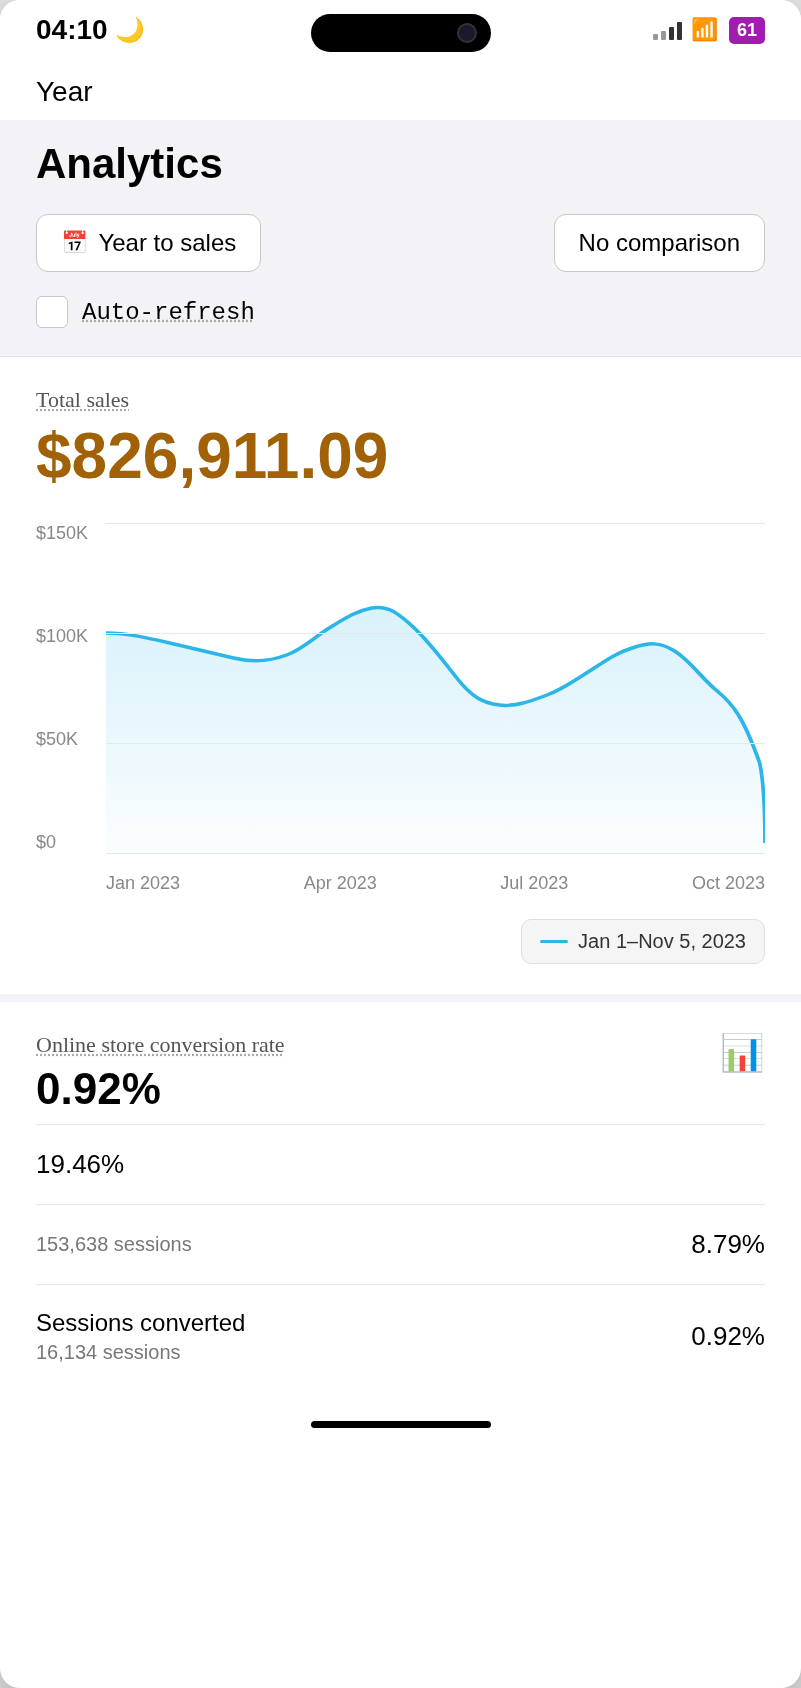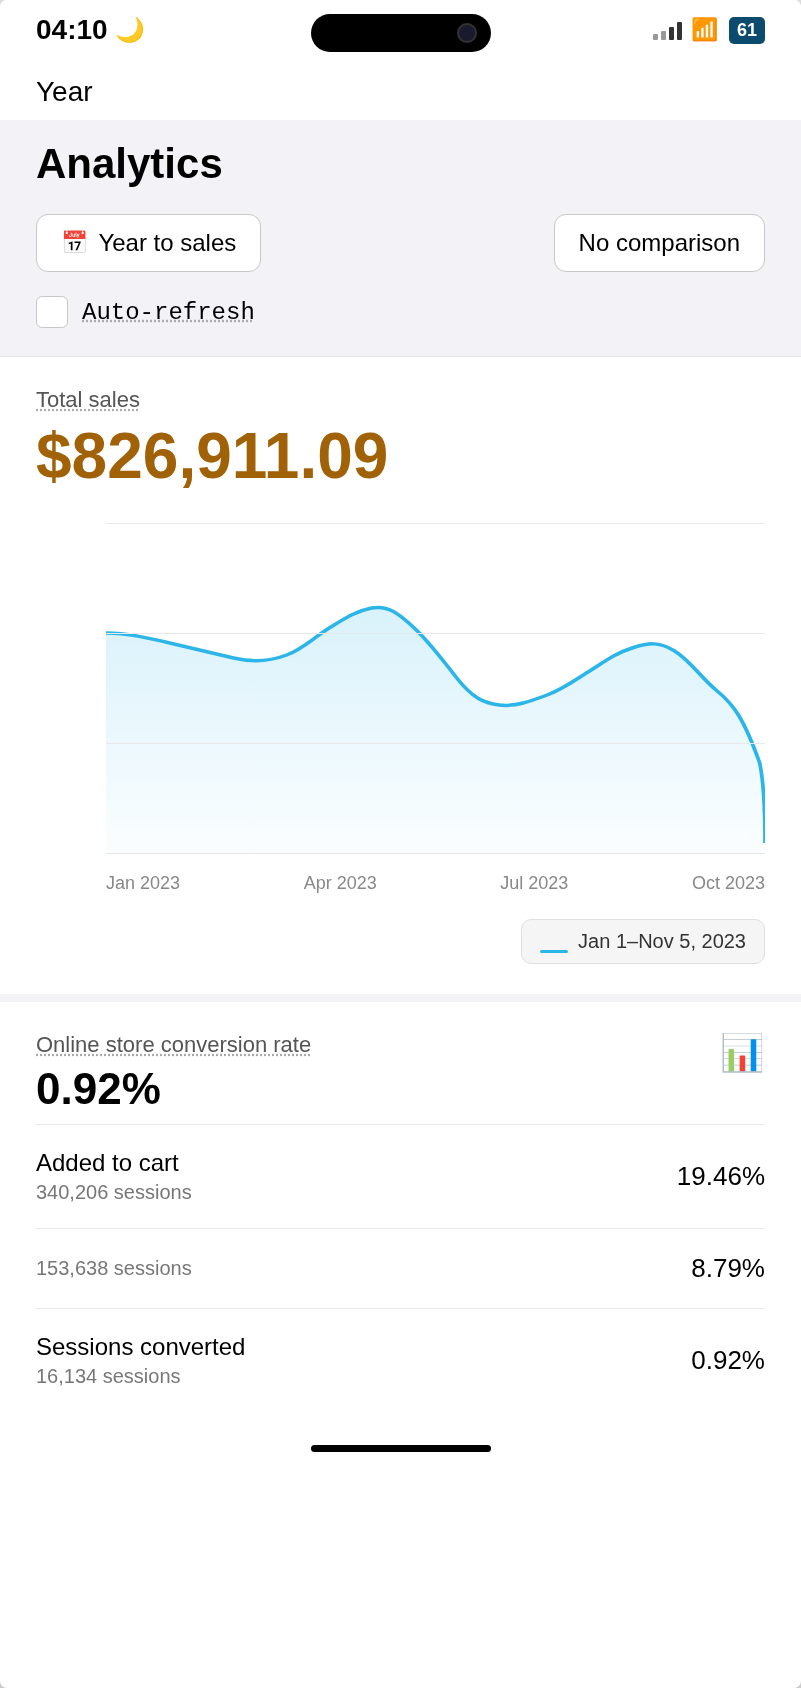--- a/index.html
+++ b/index.html
@@ -11,21 +11,21 @@
       justify-content: center;
       align-items: flex-start;
       min-height: 100vh;
       font-family: -apple-system, BlinkMacSystemFont, 'Helvetica Neue', Arial, sans-serif;
     }
 
     .phone-frame {
       width: 801px;
       min-height: 1688px;
       background: #fff;
-      border-radius: 7px;
+      border-radius: 20px;
       overflow: hidden;
       position: relative;
       box-shadow: 0 20px 60px rgba(0,0,0,0.3);
     }
 
     
     .status-bar {
       height: 60px;
       background: #fff;
       display: flex;
@@ -71,21 +71,21 @@
     .signal-bar:nth-child(2) { height: 9px; }
     .signal-bar:nth-child(3) { height: 13px; background: #333; }
     .signal-bar:nth-child(4) { height: 18px; background: #333; }
 
     .wifi-icon {
       font-size: 22px;
       color: #333;
     }
 
     .battery-badge {
-      background: #0c4a6e;
+      background: #a21caf;
       color: #fff;
       font-size: 18px;
       font-weight: 700;
       padding: 3px 8px;
       border-radius: 5px;
       display: flex;
       align-items: center;
       gap: 3px;
     }
 
@@ -210,20 +210,21 @@
       border-top: 1px solid #e5e5e5;
     }
 
     .metric-label {
       font-size: 22px;
       color: #555;
       margin-bottom: 6px;
       text-decoration: underline;
       text-decoration-style: dotted;
       text-decoration-color: #aaa;
+      font-family: Liberation Serif, serif;
     }
 
     .metric-value {
       font-size: 64px;
       font-weight: 700;
       color: #a16207;
       margin-bottom: 30px;
     }
 
     
@@ -285,21 +286,21 @@
 
     
     .chart-legend {
       display: flex;
       justify-content: flex-end;
       margin-top: 16px;
     }
 
     .legend-item {
       display: flex;
-      align-items: flex-end;
+      align-items: center;
       gap: 10px;
       background: #f5f5f5;
       border: 1px solid #e0e0e0;
       border-radius: 10px;
       padding: 10px 18px;
       font-size: 20px;
       color: #333;
       margin-left: 24px;
     }
 
@@ -424,20 +425,26 @@
       <div class="checkbox"></div>
       <span class="auto-refresh-label">Auto-refresh</span>
     </div>
   </div>
 
   <div class="card">
     <div class="metric-label">Total sales</div>
     <div class="metric-value">$826,911.09</div>
 
     <div class="chart-container">
+      <div class="chart-y-labels">
+        <span class="y-label">$150K</span>
+        <span class="y-label">$100K</span>
+        <span class="y-label">$50K</span>
+        <span class="y-label">$0</span>
+      </div>
       <div class="chart-area">
         
         <div class="chart-grid-line" style="top: 0%;"></div>
         <div class="chart-grid-line" style="top: 33.3%;"></div>
         <div class="chart-grid-line" style="top: 66.6%;"></div>
         <div class="chart-grid-line" style="top: 100%;"></div>
 
         
         <svg width="100%" height="100%" viewBox="0 0 620 330" preserveAspectRatio="none">
           <defs>
@@ -507,24 +514,20 @@
   <div class="conversion-card">
     <div class="card-header-row">
       <div>
         <div class="metric-label">Online store conversion rate</div>
         <div class="metric-value-sm">0.92%</div>
       </div>
       <span class="report-icon">📊</span>
     </div>
 
     <div class="stat-row">
-      <div class="stat-left">
-        <div class="stat-name">Added to cart</div>
-        <div class="stat-sub">340,206 sessions</div>
-      </div>
       <div class="stat-pct">19.46%</div>
     </div>
 
     <div class="stat-row">
       <div class="stat-left">
         <div class="stat-sub">153,638 sessions</div>
       </div>
       <div class="stat-pct">8.79%</div>
     </div>
 

